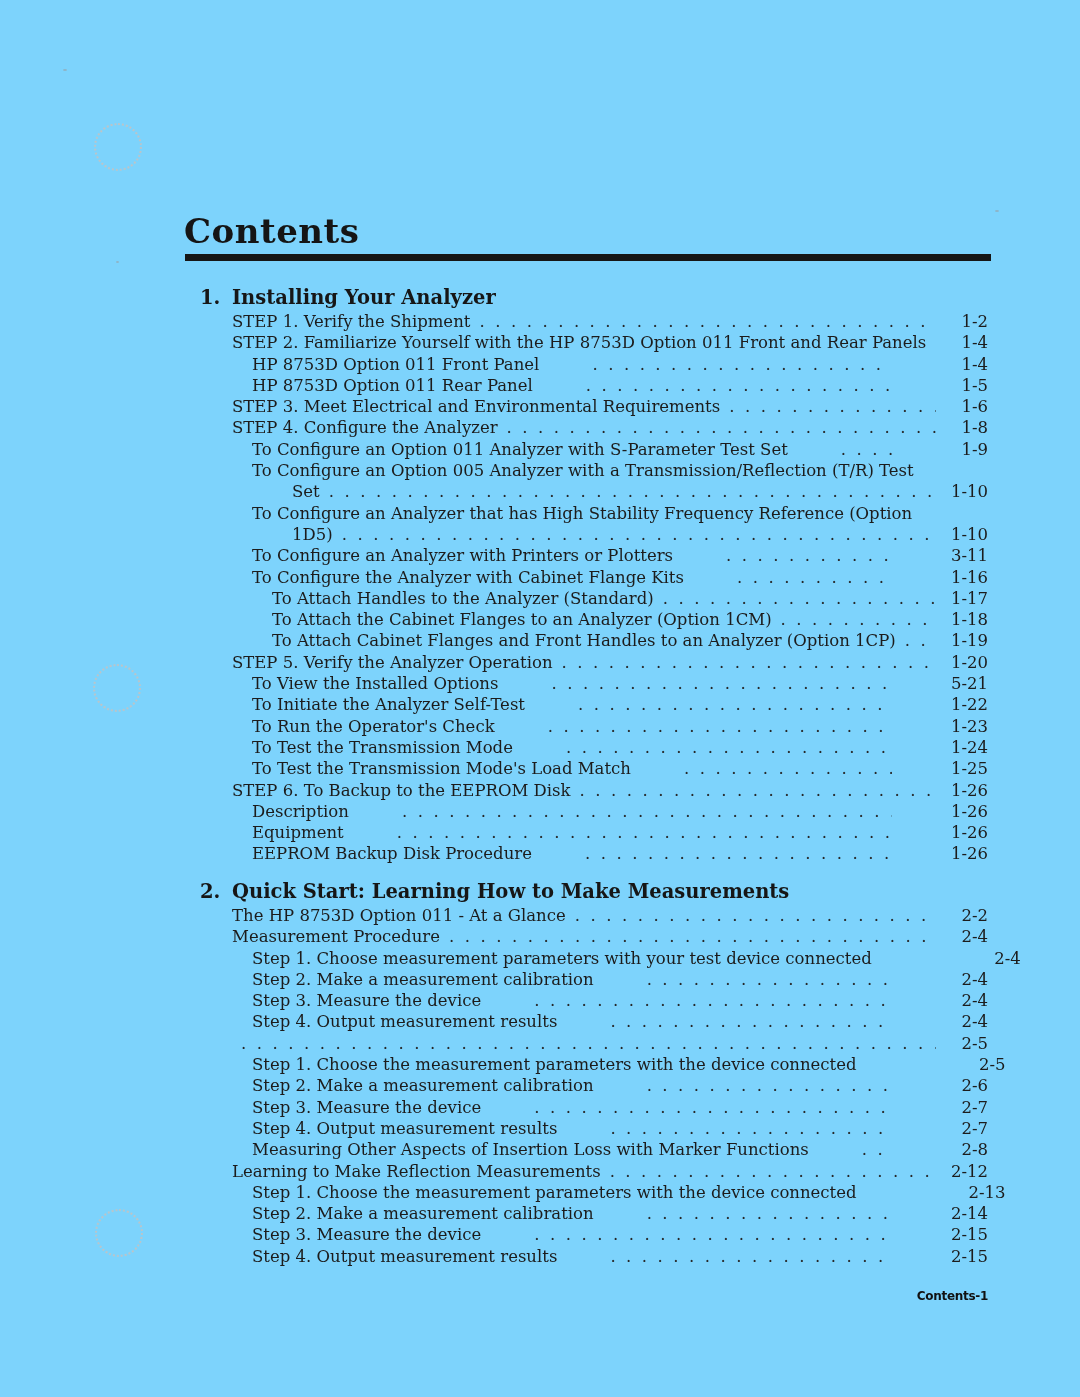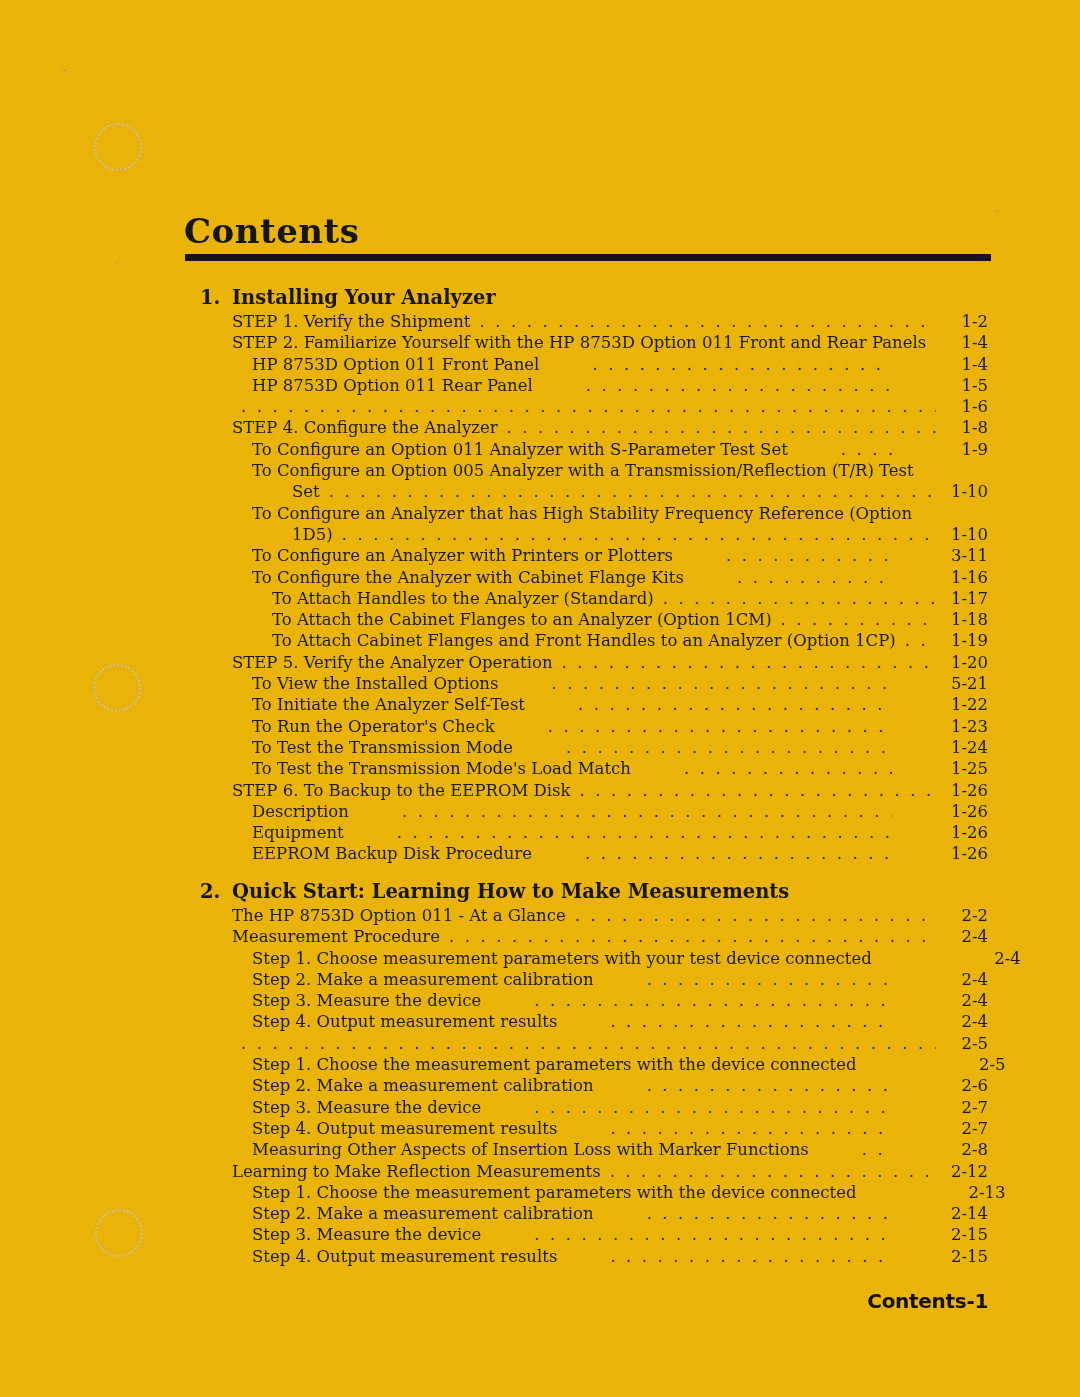--- a/index.html
+++ b/index.html
@@ -1,20 +1,20 @@
 <!DOCTYPE html>
 <html><head>
 <meta charset="utf-8">
 <style>
   html,body{margin:0;padding:0;}
   body{
     width:1080px;height:1397px;position:relative;background:#fff;
     font-family:"DejaVu Serif", serif;color:#1c1c1c;overflow:hidden;
   }
-  .page{position:absolute;left:0;top:0;width:1080px;height:1397px;background:#eab308;}
+  .page{position:absolute;left:0;top:0;width:1080px;height:1397px;background:#7dd3fc;}
 
   
   .punch{position:absolute;width:44px;height:44px;border:2px dotted #c3c3c3;border-radius:50%;opacity:.85;}
   .p1{left:94px;top:123px;}
   .p2{left:93px;top:664px;}
   .p3{left:95px;top:1209px;}
   .speck{position:absolute;background:#9b9b9b;border-radius:50%;opacity:.55;}
   .sp1{left:63px;top:69px;width:4px;height:2px;}
   .sp2{left:116px;top:261px;width:3px;height:2px;}
   .sp3{left:995px;top:210px;width:4px;height:2px;}
@@ -44,21 +44,21 @@
   .t{flex:0 0 auto;white-space:nowrap;}
   .leader{
     flex:1 1 auto;min-width:0;overflow:hidden;white-space:nowrap;
     letter-spacing:10.5px;padding-left:9px;color:#262626;
   }
   .pg{flex:0 0 auto;min-width:44px;text-align:right;padding-left:8px;}
 
   
   .footer{
     position:absolute;top:1289px;left:0;width:988px;text-align:right;
-    font-family:"DejaVu Sans", sans-serif;font-weight:700;font-size:20px;
+    font-family:"DejaVu Sans", sans-serif;font-weight:700;font-size:12px;
     letter-spacing:-.3px;color:#111;
   }
 </style>
 </head>
 <body>
 
 <div class="page">
   <div class="punch p1"></div>
   <div class="punch p2"></div>
   <div class="punch p3"></div>
@@ -90,20 +90,21 @@
             <span class="t">HP 8753D Option 011 Front Panel</span>
             <span class="leader">......................................................................</span>
             <span class="pg">1-4</span>
           </div>
           <div class="row l1">
             <span class="t">HP 8753D Option 011 Rear Panel</span>
             <span class="leader">......................................................................</span>
             <span class="pg">1-5</span>
           </div>
           <div class="row l0">
+            <span class="t">STEP 3. Meet Electrical and Environmental Requirements</span>
             <span class="leader">......................................................................</span>
             <span class="pg">1-6</span>
           </div>
           <div class="row l0">
             <span class="t">STEP 4. Configure the Analyzer</span>
             <span class="leader">......................................................................</span>
             <span class="pg">1-8</span>
           </div>
           <div class="row l1">
             <span class="t">To Configure an Option 011 Analyzer with S-Parameter Test Set</span>

